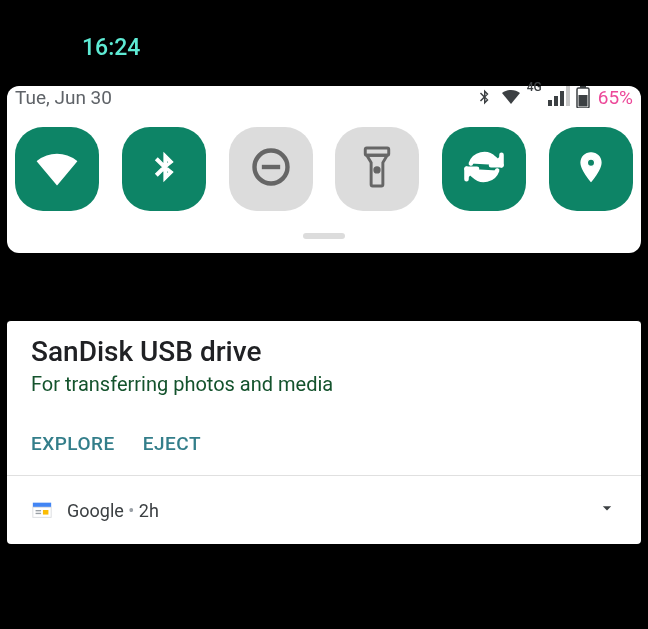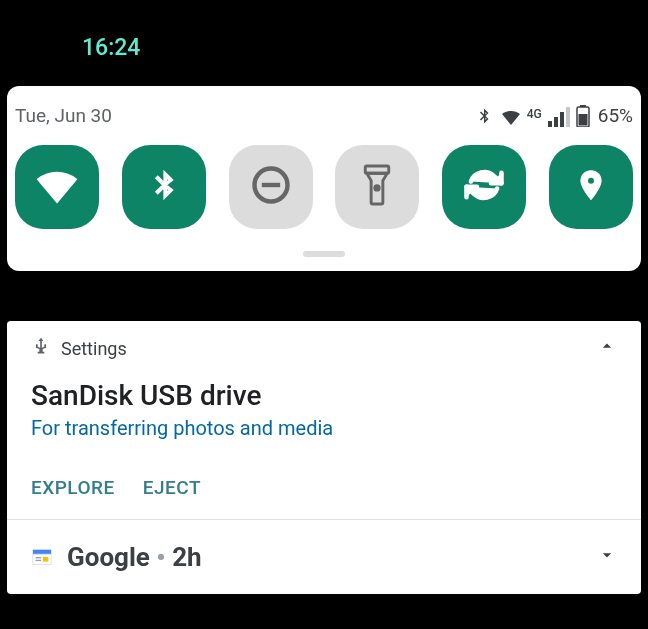--- a/index.html
+++ b/index.html
@@ -19,42 +19,41 @@
     font-size: 23px;
     font-weight: 500;
   }
   .panel {
     position: absolute;
     top: 86px;
     left: 7px;
     right: 7px;
     background: #fff;
     border-radius: 12px;
-    padding-top: 18px;
   }
   .panel-header {
     display: flex;
     justify-content: space-between;
     align-items: center;
     padding: 0 8px 18px 8px;
   }
   .date {
     font-size: 19px;
     color: #5f6368;
   }
   .status-icons {
     display: flex;
-    align-items: flex-end;
+    align-items: flex-start;
     gap: 6px;
     color: #3c4043;
   }
   .status-icons svg { display: block; }
   .batt-txt {
     font-size: 19px;
-    color: #404040;
+    color: #ec4899;
     margin-left: 2px;
   }
   .sig-4g {
     font-size: 12px;
     color: #3c4043;
     font-weight: 500;
     position: relative;
     top: -6px;
     margin-left: -2px;
   }
@@ -107,21 +106,21 @@
     color: #3c4043;
   }
   .notif-title {
     font-size: 28px;
     font-weight: 500;
     color: #202124;
     margin-bottom: 4px;
   }
   .notif-body {
     font-size: 20px;
-    color: #0369a1;
+    color: #14532d;
     margin-bottom: 36px;
   }
   .notif-actions {
     display: flex;
     gap: 28px;
     padding-bottom: 20px;
   }
   .notif-action {
     font-size: 19px;
     font-weight: 500;
@@ -138,23 +137,22 @@
     gap: 14px;
   }
   .gicon {
     width: 22px;
     height: 22px;
     display: flex;
     align-items: center;
     justify-content: center;
   }
   .notif2-text {
-    font-size: 26px;
-    color: #3c4043;
-    font-weight: bold;
+    font-size: 18px;
+    color: #3c4043;
   }
   .notif2-dot {
     color: #9aa0a6;
   }
 </style>
 </head>
 <body>
 
 <div class="clock">16:24</div>
 
@@ -243,33 +241,20 @@
       </span>
     </div>
   </div>
 
   <div class="handle"></div>
 </div>
 
 <div class="notif-wrap">
 
   <div class="notif">
-    <div class="notif-top">
-      <span>
-        <svg width="20" height="22" viewBox="0 0 24 24">
-            <path fill="#5f6368" d="M12 2l-3 4h2v8l-3-1V10H6v4l4 1.5V19H8v2h8v-2h-2v-3.5l4-1.5v-4h-2v3l-3 1V6h2l-3-4z"></path>
-          </svg>
-      </span>
-      <span class="notif-app">Settings</span>
-      <span class="notif-chevron">
-        <svg width="20" height="20" viewBox="0 0 24 24">
-            <path fill="#3c4043" d="M7 14l5-5 5 5z"></path>
-          </svg>
-      </span>
-    </div>
     <div class="notif-title">SanDisk USB drive</div>
     <div class="notif-body">For transferring photos and media</div>
     <div class="notif-actions">
       <span class="notif-action">EXPLORE</span>
       <span class="notif-action">EJECT</span>
     </div>
   </div>
 
   <div class="notif2">
     <span class="gicon">

